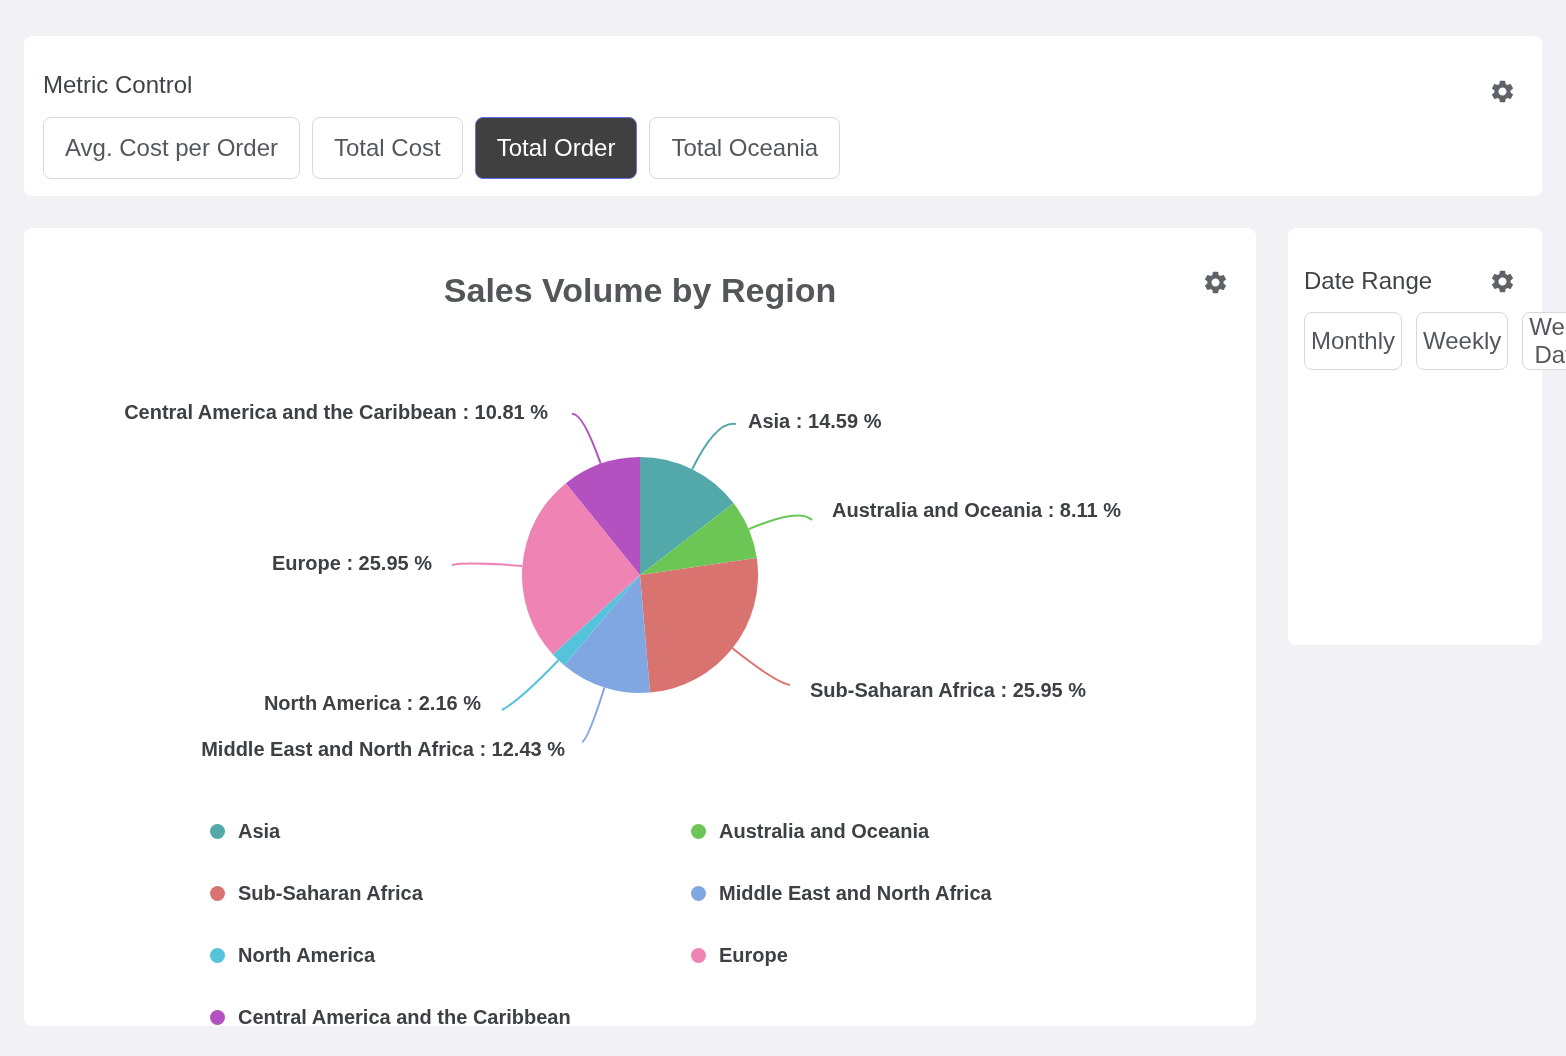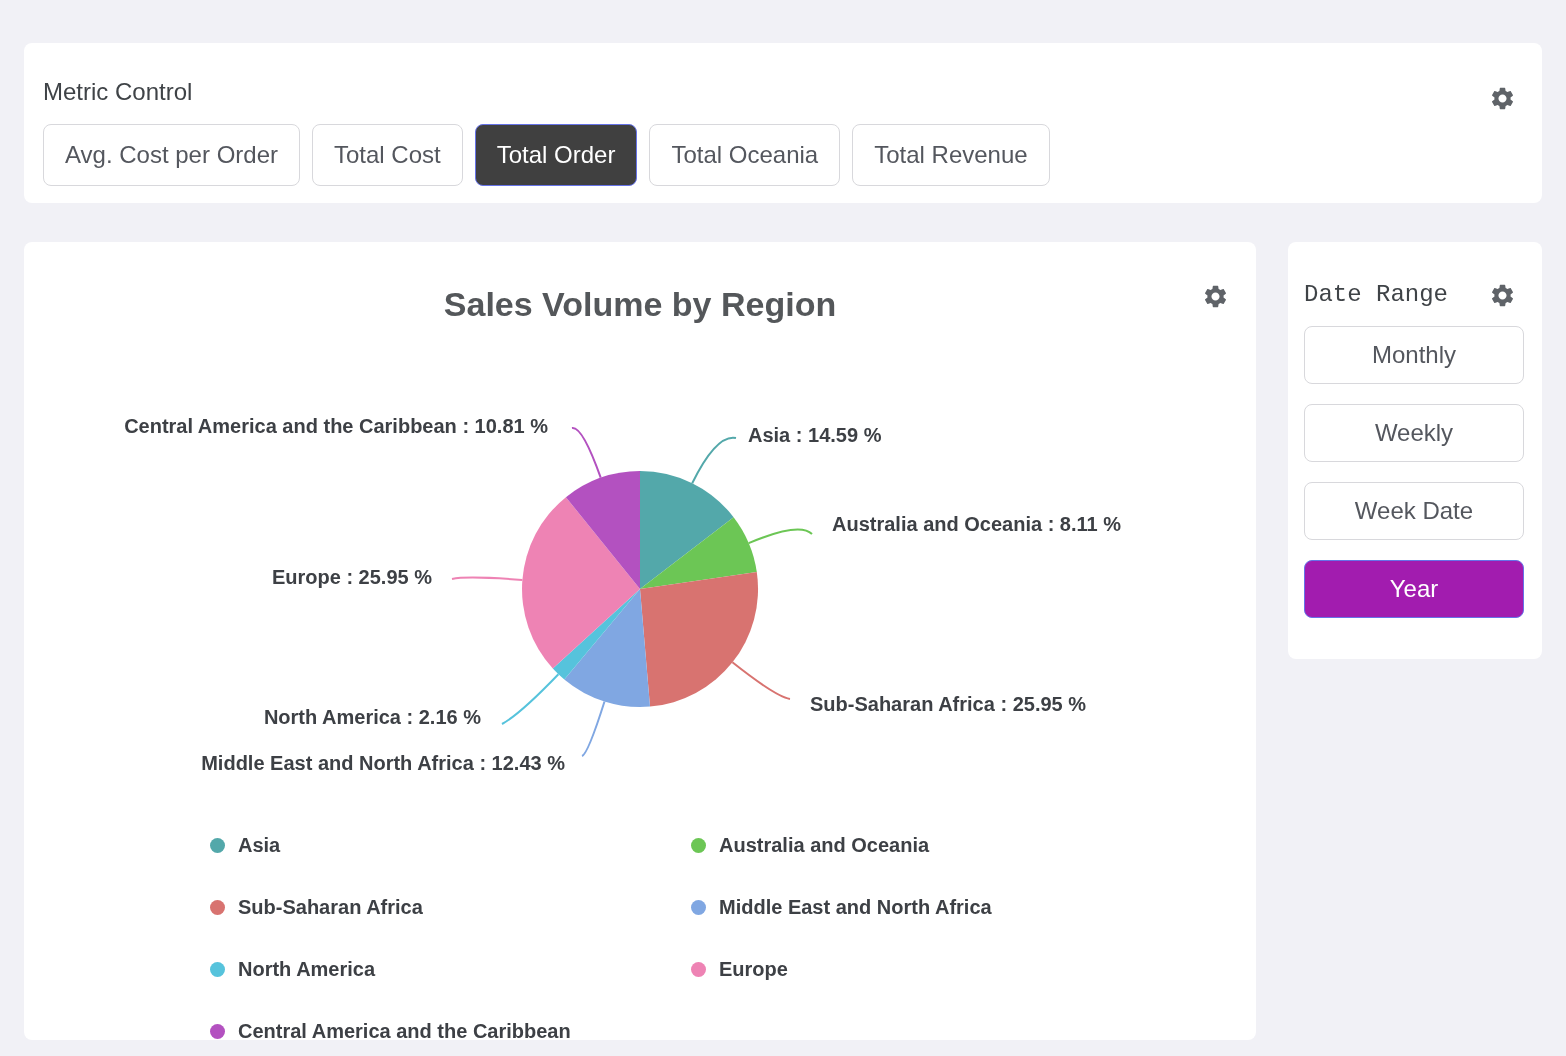--- a/index.html
+++ b/index.html
@@ -8,21 +8,20 @@
     width: 1566px; height: 1056px;
     background: #f1f1f6;
     font-family: "Liberation Sans", sans-serif;
     color: #3f4347;
   }
   .page { padding: 36px 24px 0 24px; }
   .panel {
     background: #ffffff;
     border-radius: 8px;
     position: relative;
-    margin-top: 7px;
   }
   
   .metric-panel {
     width: 1518px; height: 160px;
     padding: 35px 19px 0 19px;
     margin-bottom: 32px;
   }
   .panel-title {
     font-size: 24px;
     color: #3f4347;
@@ -95,22 +94,22 @@
     font-size: 20px;
     font-weight: 700;
     color: #3d4045;
   }
   
   .date-panel {
     width: 254px; height: 417px;
     padding: 39px 16px 0 16px;
   }
   .date-panel .gear { top: 40px; right: 26px; }
-  .date-panel .panel-title { margin-bottom: 17px; font-family: Liberation Mono, monospace; }
-  .date-btns { display: flex; flex-direction: column; gap: 20px; }
+  .date-panel .panel-title { margin-bottom: 17px; }
+  .date-btns { display: flex; flex-direction: row; gap: 14px; }
   .date-btn {
     width: 220px; height: 58px;
     border: 1px solid #d8d8dc;
     border-radius: 8px;
     background: #ffffff;
     color: #54575e;
     font-family: "Liberation Sans", sans-serif;
     font-size: 24px;
     display: flex; align-items: center; justify-content: center;
     cursor: pointer;
@@ -129,21 +128,20 @@
   <section class="panel metric-panel">
     <div class="panel-title">Metric Control</div>
     <span class="gear" id="metric-gear"><svg viewBox="0 0 24 24" width="27" height="27">
           <path fill="#5f6368" d="M19.14 12.94c.04-.3.06-.61.06-.94 0-.32-.02-.64-.07-.94l2.03-1.58c.18-.14.23-.41.12-.61l-1.92-3.32c-.12-.22-.37-.29-.59-.22l-2.39.96c-.5-.38-1.03-.7-1.62-.94L14.4 2.81c-.04-.24-.24-.41-.48-.41h-3.84c-.24 0-.43.17-.47.41L9.25 5.35c-.59.24-1.13.57-1.62.94l-2.39-.96c-.22-.08-.47 0-.59.22L2.74 8.87c-.12.21-.08.47.12.61l2.03 1.58c-.05.3-.09.63-.09.94s.02.64.07.94l-2.03 1.58c-.18.14-.23.41-.12.61l1.92 3.32c.12.22.37.29.59.22l2.39-.96c.5.38 1.03.7 1.62.94l.36 2.54c.05.24.24.41.48.41h3.84c.24 0 .44-.17.47-.41l.36-2.54c.59-.24 1.13-.56 1.62-.94l2.39.96c.22.08.47 0 .59-.22l1.92-3.32c.12-.22.07-.47-.12-.61l-2.01-1.58zM12 15.6c-1.98 0-3.6-1.62-3.6-3.6s1.62-3.6 3.6-3.6 3.6 1.62 3.6 3.6-1.62 3.6-3.6 3.6z"></path>
         </svg></span>
     <div class="btn-row" id="metric-buttons">
         <button class="pill-btn">Avg. Cost per Order</button>
         <button class="pill-btn">Total Cost</button>
         <button class="pill-btn selected">Total Order</button>
         <button class="pill-btn">Total Oceania</button>
-        <button class="pill-btn">Total Revenue</button>
       </div>
   </section>
 
   <div class="main-row">
 
     <section class="panel chart-panel">
       <span class="gear" id="chart-gear"><svg viewBox="0 0 24 24" width="27" height="27">
             <path fill="#5f6368" d="M19.14 12.94c.04-.3.06-.61.06-.94 0-.32-.02-.64-.07-.94l2.03-1.58c.18-.14.23-.41.12-.61l-1.92-3.32c-.12-.22-.37-.29-.59-.22l-2.39.96c-.5-.38-1.03-.7-1.62-.94L14.4 2.81c-.04-.24-.24-.41-.48-.41h-3.84c-.24 0-.43.17-.47.41L9.25 5.35c-.59.24-1.13.57-1.62.94l-2.39-.96c-.22-.08-.47 0-.59.22L2.74 8.87c-.12.21-.08.47.12.61l2.03 1.58c-.05.3-.09.63-.09.94s.02.64.07.94l-2.03 1.58c-.18.14-.23.41-.12.61l1.92 3.32c.12.22.37.29.59.22l2.39-.96c.5.38 1.03.7 1.62.94l.36 2.54c.05.24.24.41.48.41h3.84c.24 0 .44-.17.47-.41l.36-2.54c.59-.24 1.13-.56 1.62-.94l2.39.96c.22.08.47 0 .59-.22l1.92-3.32c.12-.22.07-.47-.12-.61l-2.01-1.58zM12 15.6c-1.98 0-3.6-1.62-3.6-3.6s1.62-3.6 3.6-3.6 3.6 1.62 3.6 3.6-1.62 3.6-3.6 3.6z"></path>
           </svg></span>
       <h1 class="chart-title">Sales Volume by Region</h1>

